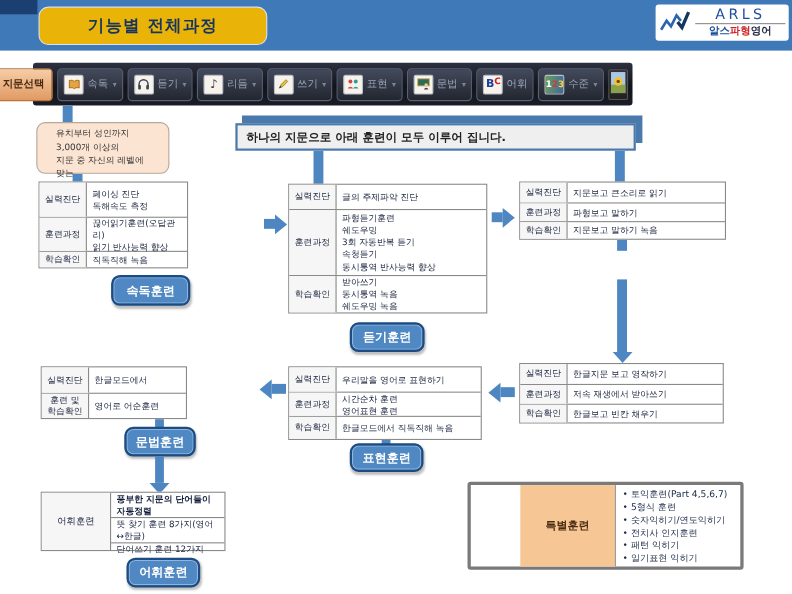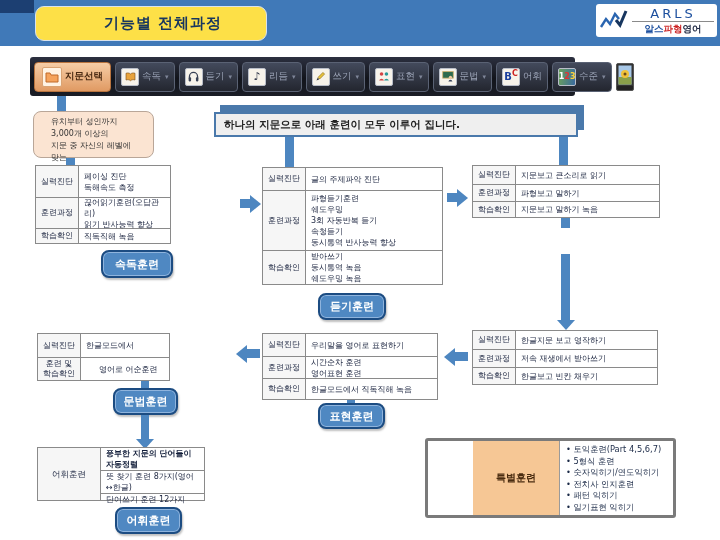--- a/index.html
+++ b/index.html
@@ -1,34 +1,34 @@
 <!DOCTYPE html>
 <html><head>
 <meta charset="utf-8">
 <style>
   html,body{margin:0;padding:0;background:#cfcfcf;}
   .page{position:relative;width:720px;height:540px;background:#ffffff;overflow:hidden;
         font-family:"DejaVu Sans","Liberation Sans",sans-serif;}
   
   .hdr{position:absolute;left:0;top:0;width:720px;height:46px;background:#4079b8;}
   .hdr-corner{position:absolute;left:0;top:0;width:34px;height:13px;background:#1c3f72;}
-  .title-box{position:absolute;left:35px;top:6px;width:206px;height:33px;background:#fde047;
+  .title-box{position:absolute;left:35px;top:6px;width:206px;height:33px;background:#eab308;
              border:1px solid #d9e2ec;border-radius:9px;display:flex;align-items:center;justify-content:center;
-             font-size:15px;font-weight:bold;color:#17365f;letter-spacing:1px;padding-left:24px;}
+             font-size:15px;font-weight:bold;color:#17365f;letter-spacing:1px;}
   .logo-card{position:absolute;left:596px;top:4px;width:121px;height:33px;background:#ffffff;border-radius:3px;
              display:flex;align-items:center;padding:1px 3px;box-sizing:border-box;gap:3px;}
   .logo-mark{width:30px;height:28px;flex:0 0 auto;}
   .logo-text{flex:1;display:flex;flex-direction:column;align-items:center;}
   .logo-brand{font-size:13px;font-weight:normal;color:#1c4f9e;letter-spacing:3px;line-height:14px;}
   .logo-sub{border-top:1px solid #8a8a8a;width:100%;text-align:center;font-size:9.5px;font-weight:bold;line-height:13px;}
   .logo-sub .lb{color:#1c4f9e;} .logo-sub .lr{color:#cc2222;} .logo-sub .ld{color:#222b45;}
   
   .toolbar{position:absolute;left:30px;top:57px;width:545px;height:39px;border-radius:3px;
            background:linear-gradient(#2c3040,#12141b 55%,#1a1d26);display:flex;align-items:center;
-           padding:0 4px;box-sizing:border-box;gap:4px;}
+           padding:0 4px;box-sizing:border-box;gap:4px;justify-content:flex-end;}
   .tbtn{height:28px;border-radius:4px;border:1px solid #5a6274;background:linear-gradient(#434a5c,#23262f);
         color:#9ba3b6;font-size:9.5px;display:flex;align-items:center;gap:3px;padding:0 5px;white-space:nowrap;}
   .tbtn.active{background:linear-gradient(#f6cda6,#e09a63);border-color:#b9743e;color:#4a2a12;font-weight:bold;padding:0 7px;}
   .ticon{width:16px;height:16px;background:#f7f3ea;border:1px solid #b9bec9;border-radius:2px;
          display:flex;align-items:center;justify-content:center;overflow:hidden;flex:0 0 auto;}
   .tbtn.active .ticon{width:18px;height:18px;background:#fff3e4;border-color:#d9a373;}
   .caret{font-size:7px;color:#7f8699;margin-left:1px;}
   .glyph{font-size:11px;color:#333a4d;line-height:1;}
   .abc-b{font-size:10px;font-weight:bold;color:#1a3f9e;line-height:1;}
   .abc-c{font-size:8px;font-weight:bold;color:#cc2222;line-height:1;position:relative;top:-3px;}
@@ -289,21 +289,21 @@
   <div class="flowbtn b-sokdok">속독훈련</div>
   <div class="flowbtn b-deutgi">듣기훈련</div>
 
   <div class="varrow" style="left:561px;top:254px;width:9px;height:66px;"></div>
 
   <div class="tbl t4">
     <div class="trow" style="height:23px;">
         <div class="lbl">실력진단</div>
         <div class="val">한글모드에서</div>
       </div>
-    <div class="trow" style="height:23px;gap:13px;">
+    <div class="trow" style="height:23px;">
         <div class="lbl">훈련 및
 학습확인</div>
         <div class="val">영어로 어순훈련</div>
       </div>
   </div>
 
   <div class="tbl t5">
     <div class="trow" style="height:22px;">
         <div class="lbl">실력진단</div>
         <div class="val">우리말을 영어로 표현하기</div>

